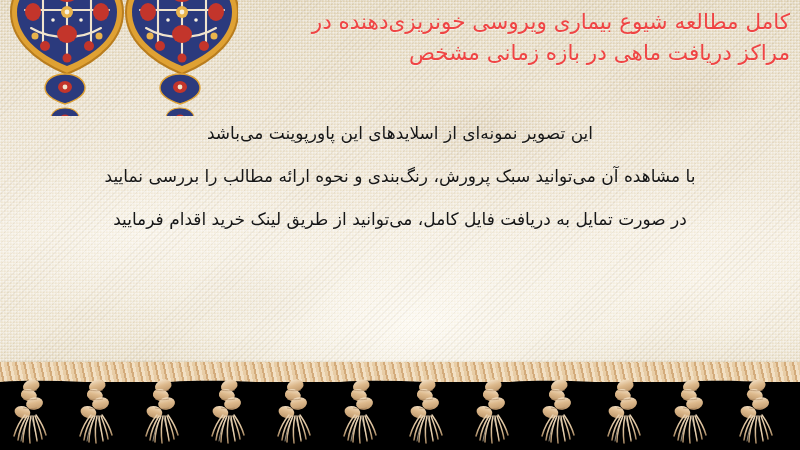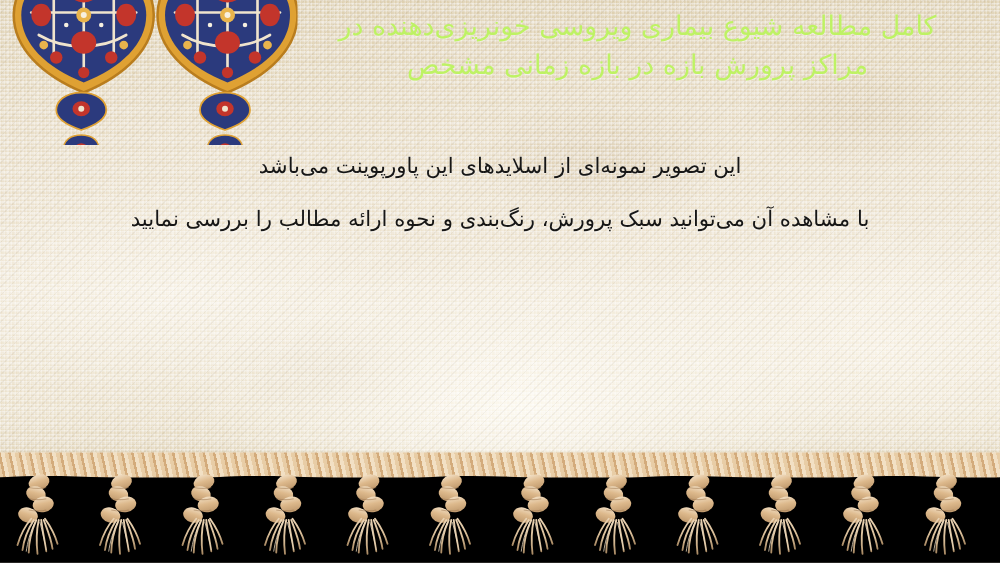--- a/index.html
+++ b/index.html
@@ -88,22 +88,21 @@
     width: 800px;
     height: 378px;
     direction: rtl;
   }
 
   .title {
     position: absolute;
     right: 10px;
     top: 6px;
     width: 560px;
-    text-align: center;
-    color: #bef264;
+    color: #ef4444;
     font-size: 21.5px;
     line-height: 31px;
     font-weight: 400;
     letter-spacing: 0px;
     text-shadow: 0 1px 0 rgba(255,255,255,0.35);
   }
 
   .body-block {
     position: absolute;
     right: 0;
@@ -221,26 +220,27 @@
       <g transform="translate(172,108)">
         <use href="#drop"></use>
       </g>
     </svg>
   </div>
 
   <div class="text-layer">
 
     <div class="title">
       <span>کامل مطالعه شیوع بیماری ویروسی خونریزی‌دهنده در</span><br>
-      <span>مراکز پرورش بازه در بازه زمانی مشخص</span>
+      <span>مراکز دریافت ماهی در بازه زمانی مشخص</span>
     </div>
 
     <div class="body-block">
       <span class="line">این تصویر نمونه‌ای از اسلایدهای این پاورپوینت می‌باشد</span>
       <span class="line">با مشاهده آن می‌توانید سبک پرورش، رنگ‌بندی و نحوه ارائه مطالب را بررسی نمایید</span>
+      <span class="line">در صورت تمایل به دریافت فایل کامل، می‌توانید از طریق لینک خرید اقدام فرمایید</span>
     </div>
   </div>
 
   <div class="fringe-zone">
     <div class="selvedge"></div>
     <svg width="800" height="98" viewBox="0 0 800 98" xmlns="http://www.w3.org/2000/svg" style="position:absolute;left:0;top:0;">
       <defs>
         <linearGradient id="cordg" x1="0" y1="0" x2="0" y2="1">
           <stop offset="0%" stop-color="#f0dcc0"></stop>
           <stop offset="45%" stop-color="#ddb98c"></stop>

